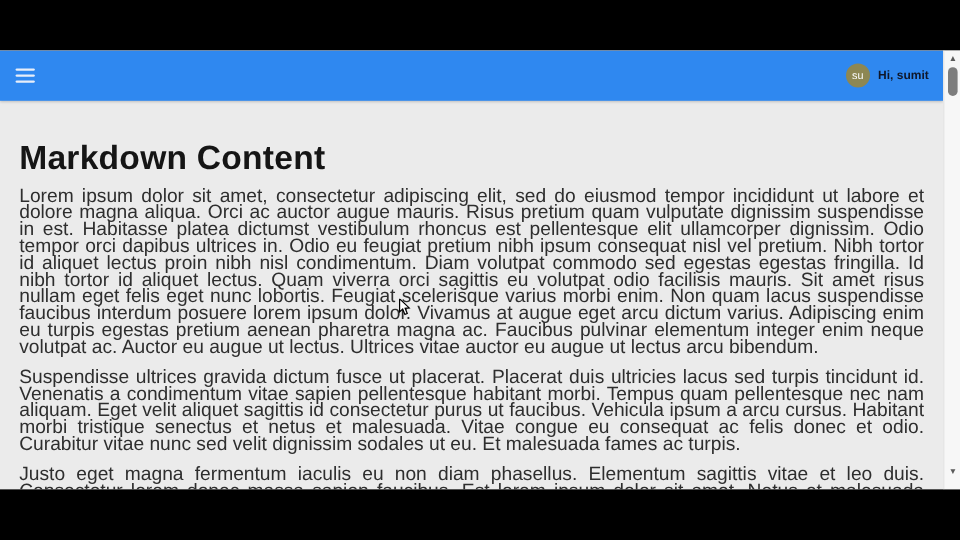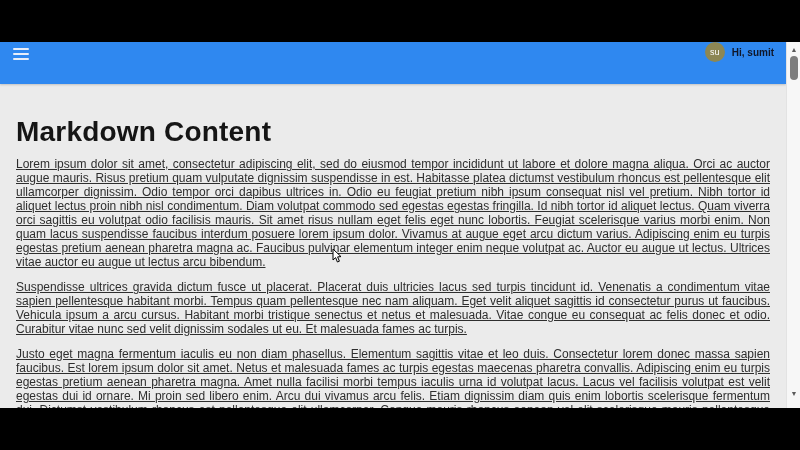--- a/index.html
+++ b/index.html
@@ -20,21 +20,21 @@
     background: #ebebeb;
     overflow: hidden;
   }
 
   
   .navbar {
     position: absolute; top: 0; left: 0;
     width: 786px; height: 42px;
     background: #2f88f0;
     box-sizing: border-box;
-    display: flex; align-items: flex-start; justify-content: space-between;
+    display: flex; align-items: center; justify-content: space-between;
     padding: 0 12px 0 13px;
     box-shadow: 0 1px 2px rgba(0,0,0,0.18);
   }
   .menu-btn {
     width: 24px; height: 24px;
     display: flex; flex-direction: column; justify-content: center; gap: 3px;
     cursor: pointer; background: transparent; border: none; padding: 0;
   }
   .menu-btn .bar { width: 16px; height: 2px; background: #e8eef9; border-radius: 1px; }
   .user-chip { display: flex; align-items: center; gap: 7px; cursor: pointer; }
@@ -77,24 +77,23 @@
     overflow: hidden;
   }
   .page-title {
     margin: 32px 0 9px 0;
     font-size: 28px; font-weight: bold;
     color: #151515;
     letter-spacing: 0.2px;
   }
   .md-paragraph {
     margin: 0 0 11px 0;
-    font-size: 12px; line-height: 14px;
+    font-size: 16px; line-height: 14px;
     color: #2e2e2e;
     text-align: justify;
-    text-decoration: underline;
   }
 
   
   .mouse-cursor {
     position: absolute; left: 332px; top: 249px;
     width: 11px; height: 14px;
     pointer-events: none;
   }
 </style>
 </head>

